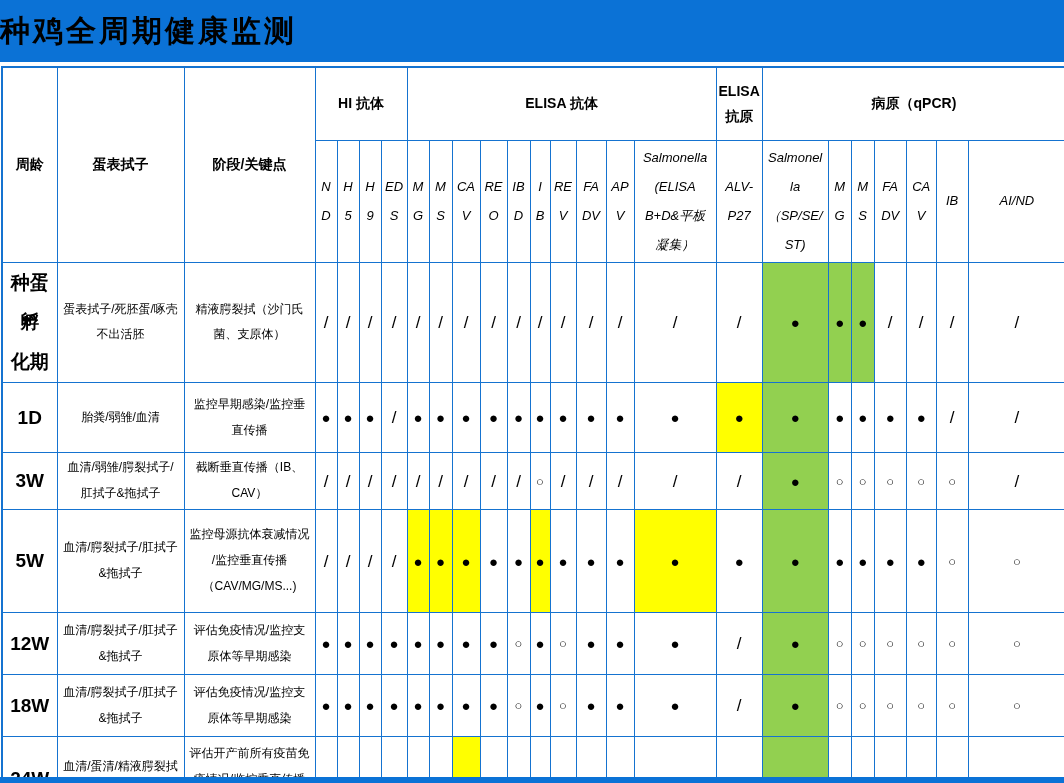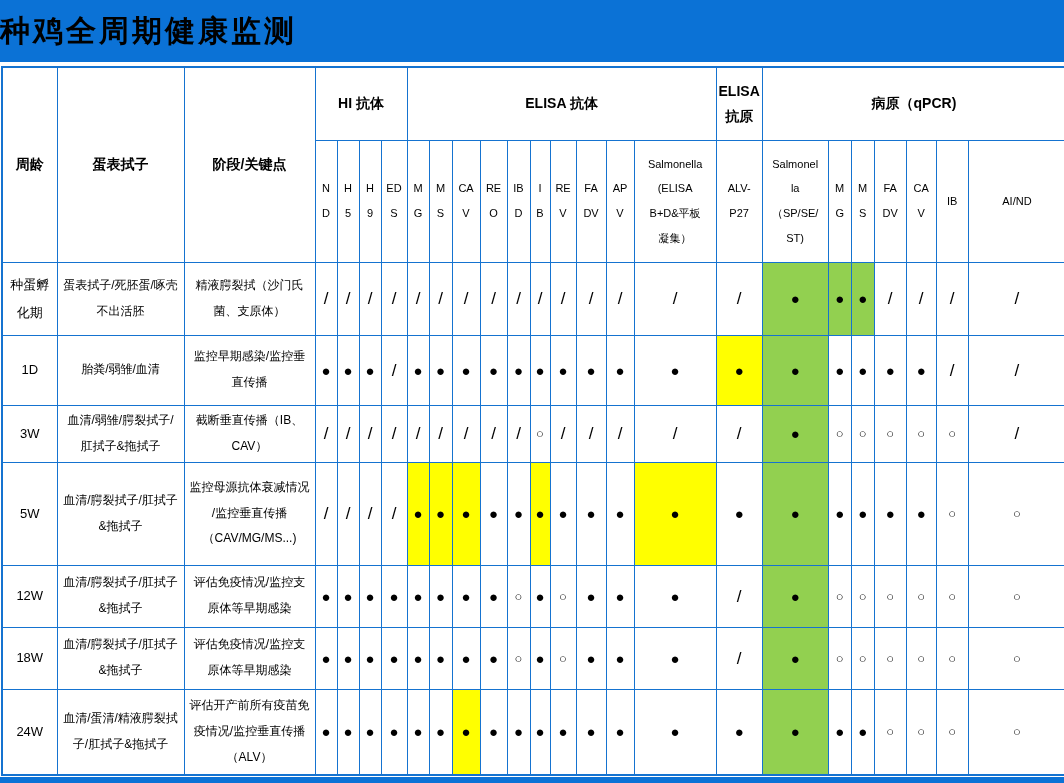--- a/index.html
+++ b/index.html
@@ -8,29 +8,29 @@
   .title-bar{height:62px;background:#0b72d6;display:flex;align-items:center;justify-content:flex-start;}
   .title-bar h1{margin:0;font-size:30px;font-weight:bold;letter-spacing:3px;color:#000;
                 font-family:"DejaVu Serif","Liberation Serif",serif;}
   table{border-collapse:collapse;table-layout:fixed;width:1062px;margin:4px 1px 0;
         border:2px solid #1573d0;}
   th,td{border:1px solid #1573d0;padding:0 1px;text-align:center;vertical-align:middle;
         white-space:pre-line;overflow:hidden;}
   thead th{font-weight:bold;font-size:14px;line-height:1.8;}
   thead tr:nth-child(1){height:73px;}
   thead tr:nth-child(2){height:122px;}
-  th.subhead{font-weight:normal;font-size:11px;line-height:2.25;}
+  th.subhead{font-weight:normal;font-size:13px;line-height:2.25;font-style:italic;}
   #rows tr:nth-child(1){height:73px;}
   #rows tr:nth-child(2){height:70px;}
   #rows tr:nth-child(3){height:57px;}
   #rows tr:nth-child(4){height:103px;}
   #rows tr:nth-child(5){height:62px;}
   #rows tr:nth-child(6){height:62px;}
   #rows tr:nth-child(7){height:86px;}
-  td.week{font-weight:normal;font-size:13px;line-height:2.1;}
+  td.week{font-weight:bold;font-size:19px;line-height:2.1;}
   td.txt{font-size:12px;line-height:2.15;margin-top:44px;}
   td.sym{font-size:15px;line-height:1;}
   td.sym.slash{font-size:17px;}
   td.sym.open{font-size:13px;}
   .bg-green{background:#92D050;}
   .bg-yellow{background:#FFFF00;}
   .bottom-bar{position:absolute;left:0;bottom:0;width:100%;height:6px;background:#0b72d6;}
 </style>
 </head>
 <body>

